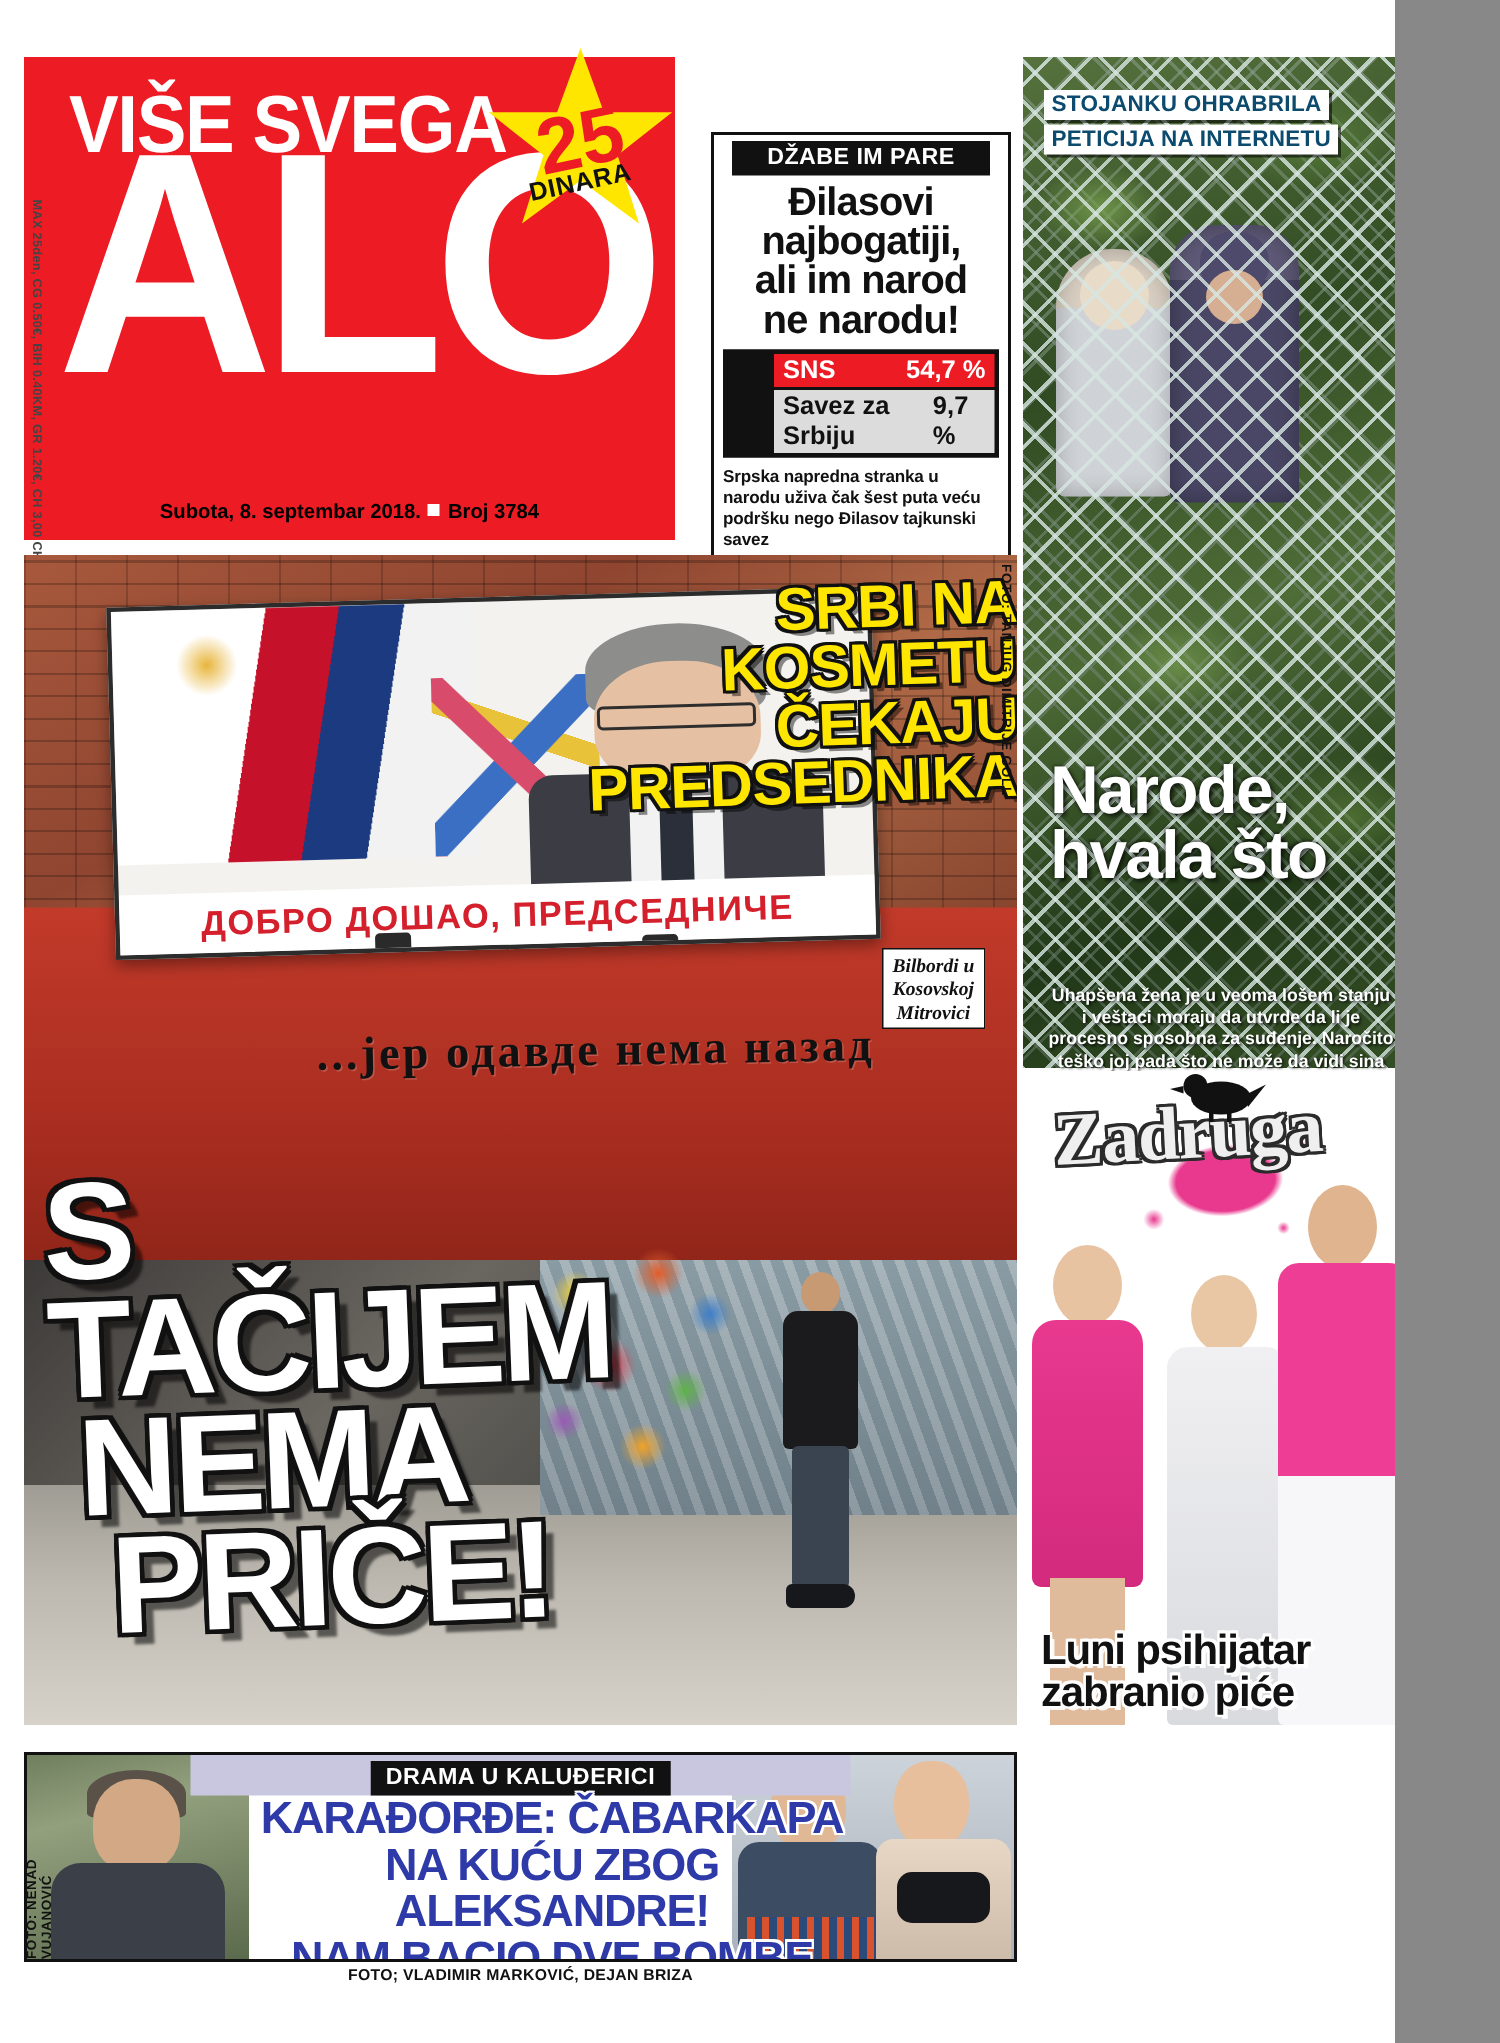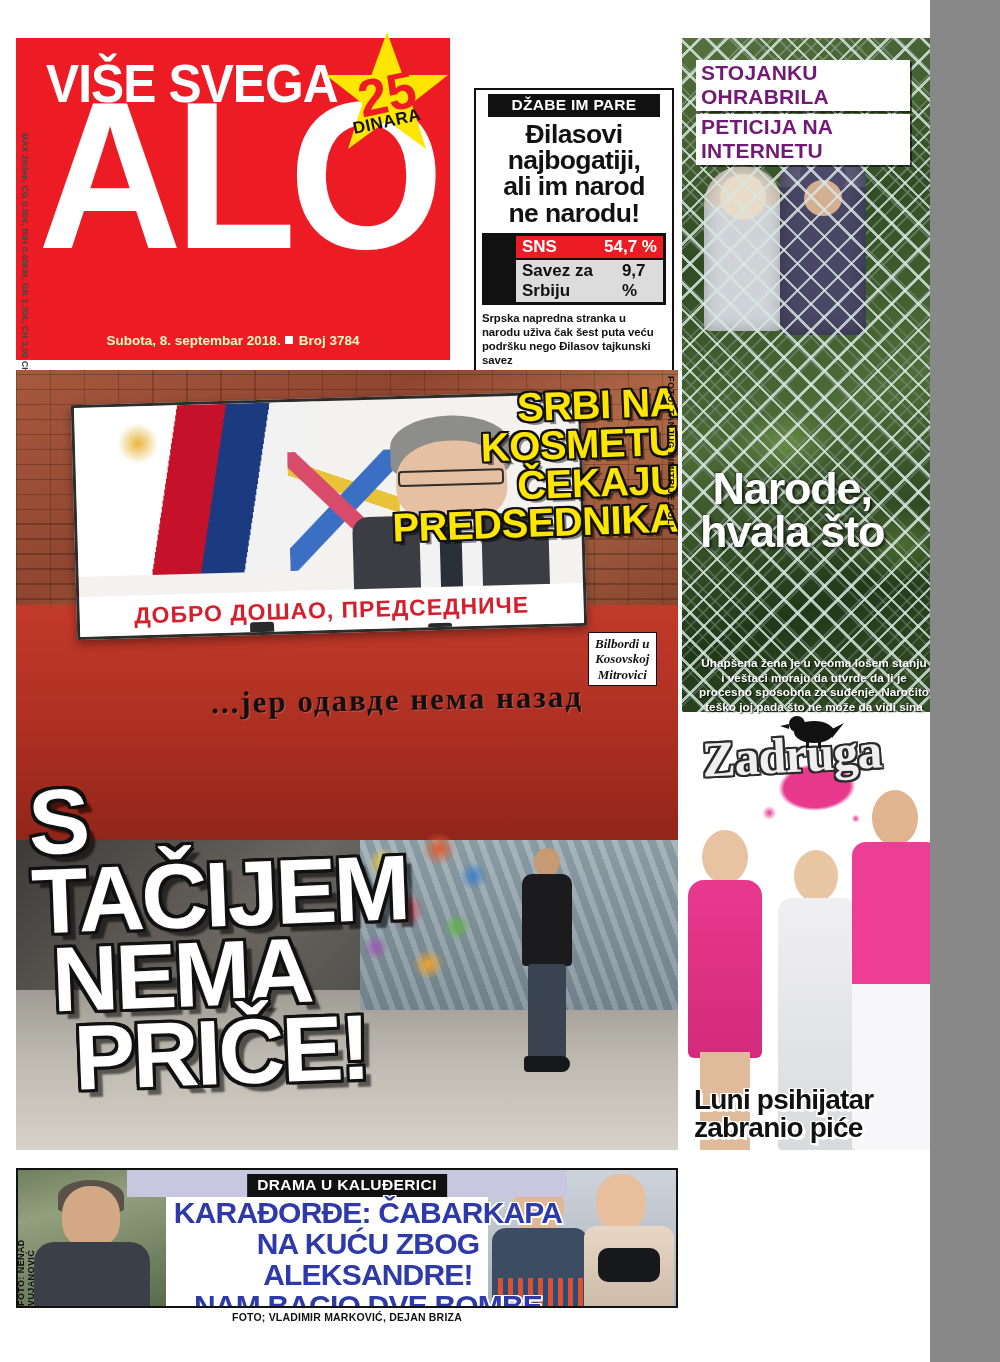--- a/index.html
+++ b/index.html
@@ -26,21 +26,21 @@
     font-family:"Liberation Sans", sans-serif;
   }
   #alo {
     position:absolute; left:22px; top:52px;
     font-size:210px; font-weight:bold; color:#fff;
     line-height:0.82; letter-spacing:-8px;
     transform:scaleX(0.95); transform-origin:left top;
   }
   #masthead-date {
     position:absolute; left:0; right:0; bottom:12px;
-    text-align:center; color:#fef9c3; font-size:13.5px; font-weight:bold;
+    text-align:center; color:#000000; font-size:13.5px; font-weight:bold;
   }
   #masthead-date .sq { display:inline-block; width:8px; height:8px; background:#fff; margin:0 6px 1px 4px; }
 
   
   #price-star {
     position:absolute; left:322px; top:32px; width:130px; height:130px;
   }
   #price-star .star-shape {
     position:absolute; inset:0;
     background:#FFE600;
@@ -151,36 +151,35 @@
   .fence-mesh {
     position:absolute; inset:0; pointer-events:none;
     background:
       repeating-linear-gradient(45deg, rgba(215,230,225,.80) 0 2.5px, transparent 2.5px 19px),
       repeating-linear-gradient(-45deg, rgba(215,230,225,.80) 0 2.5px, transparent 2.5px 19px);
   }
   #tr-kicker {
     position:absolute; left:14px; top:22px; width:214px; z-index:5;
   }
   #tr-kicker span {
-    display:inline-block; background:#fff; color:#701a75;
-    font-weight:bold; font-size:21px; letter-spacing:0.2px;
+    display:inline-block; background:#fff; color:#0c4a6e;
+    font-weight:bold; font-size:15px; letter-spacing:0.2px;
     padding:1px 5px 2px 5px; box-shadow:2px 2px 0 rgba(0,0,0,.55);
   }
   #tr-kicker .l2 { margin-top:3px; }
   #tr-credit {
     position:absolute; right:-2px; top:4px; z-index:6;
     writing-mode:vertical-rl;
     font-size:9px; font-weight:bold; color:#fff; letter-spacing:0.5px;
   }
   #tr-headline {
-    position:absolute; left:18px; top:430px; z-index:5;
+    position:absolute; left:18px; top:468px; z-index:5;
     color:#fff; font-weight:bold; font-size:45px; line-height:0.95;
     letter-spacing:-1.2px;
     text-shadow: 2px 2px 3px rgba(0,0,0,.65), -1px -1px 2px rgba(0,0,0,.45);
-    text-align: center;
   }
   #tr-sub {
     position:absolute; left:16px; right:10px; top:618px; z-index:5;
     color:#fff; font-weight:bold; font-size:11.8px; line-height:1.24;
     text-align:center; text-shadow:1px 1px 2px rgba(0,0,0,.85);
   }
 
   
   #main-photo {
     position:absolute; left:16px; top:370px; width:662px; height:780px;

